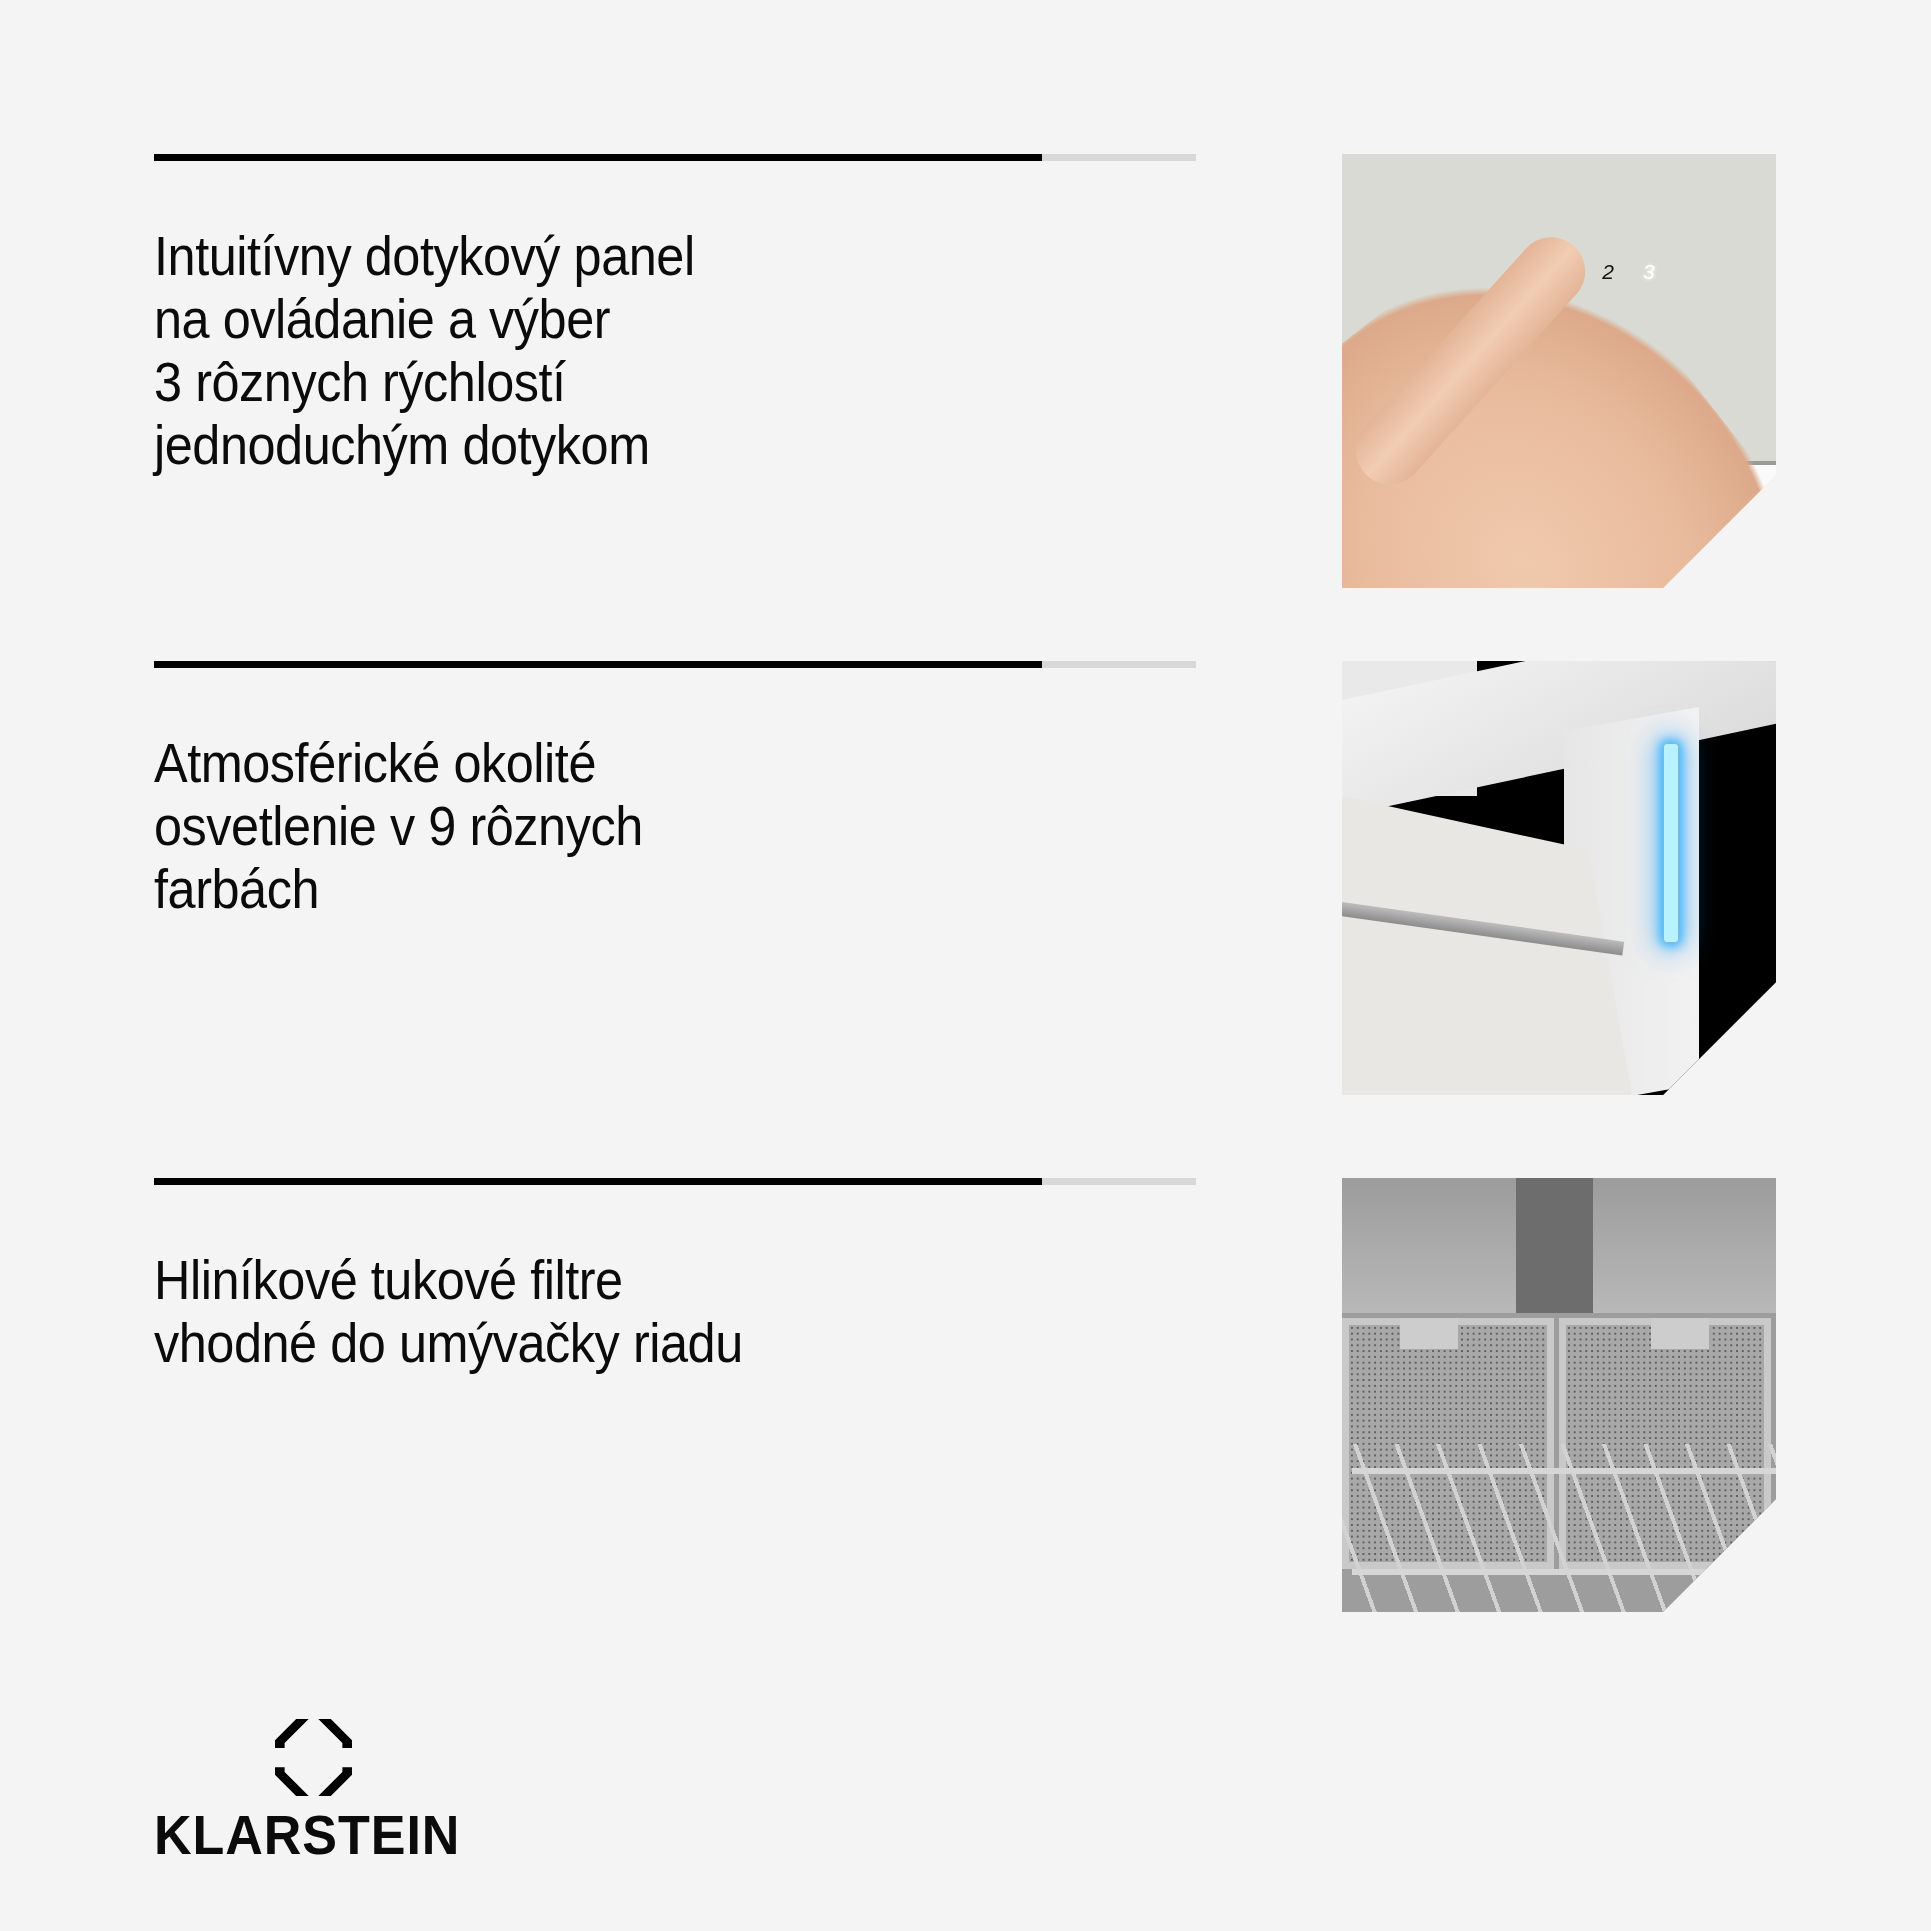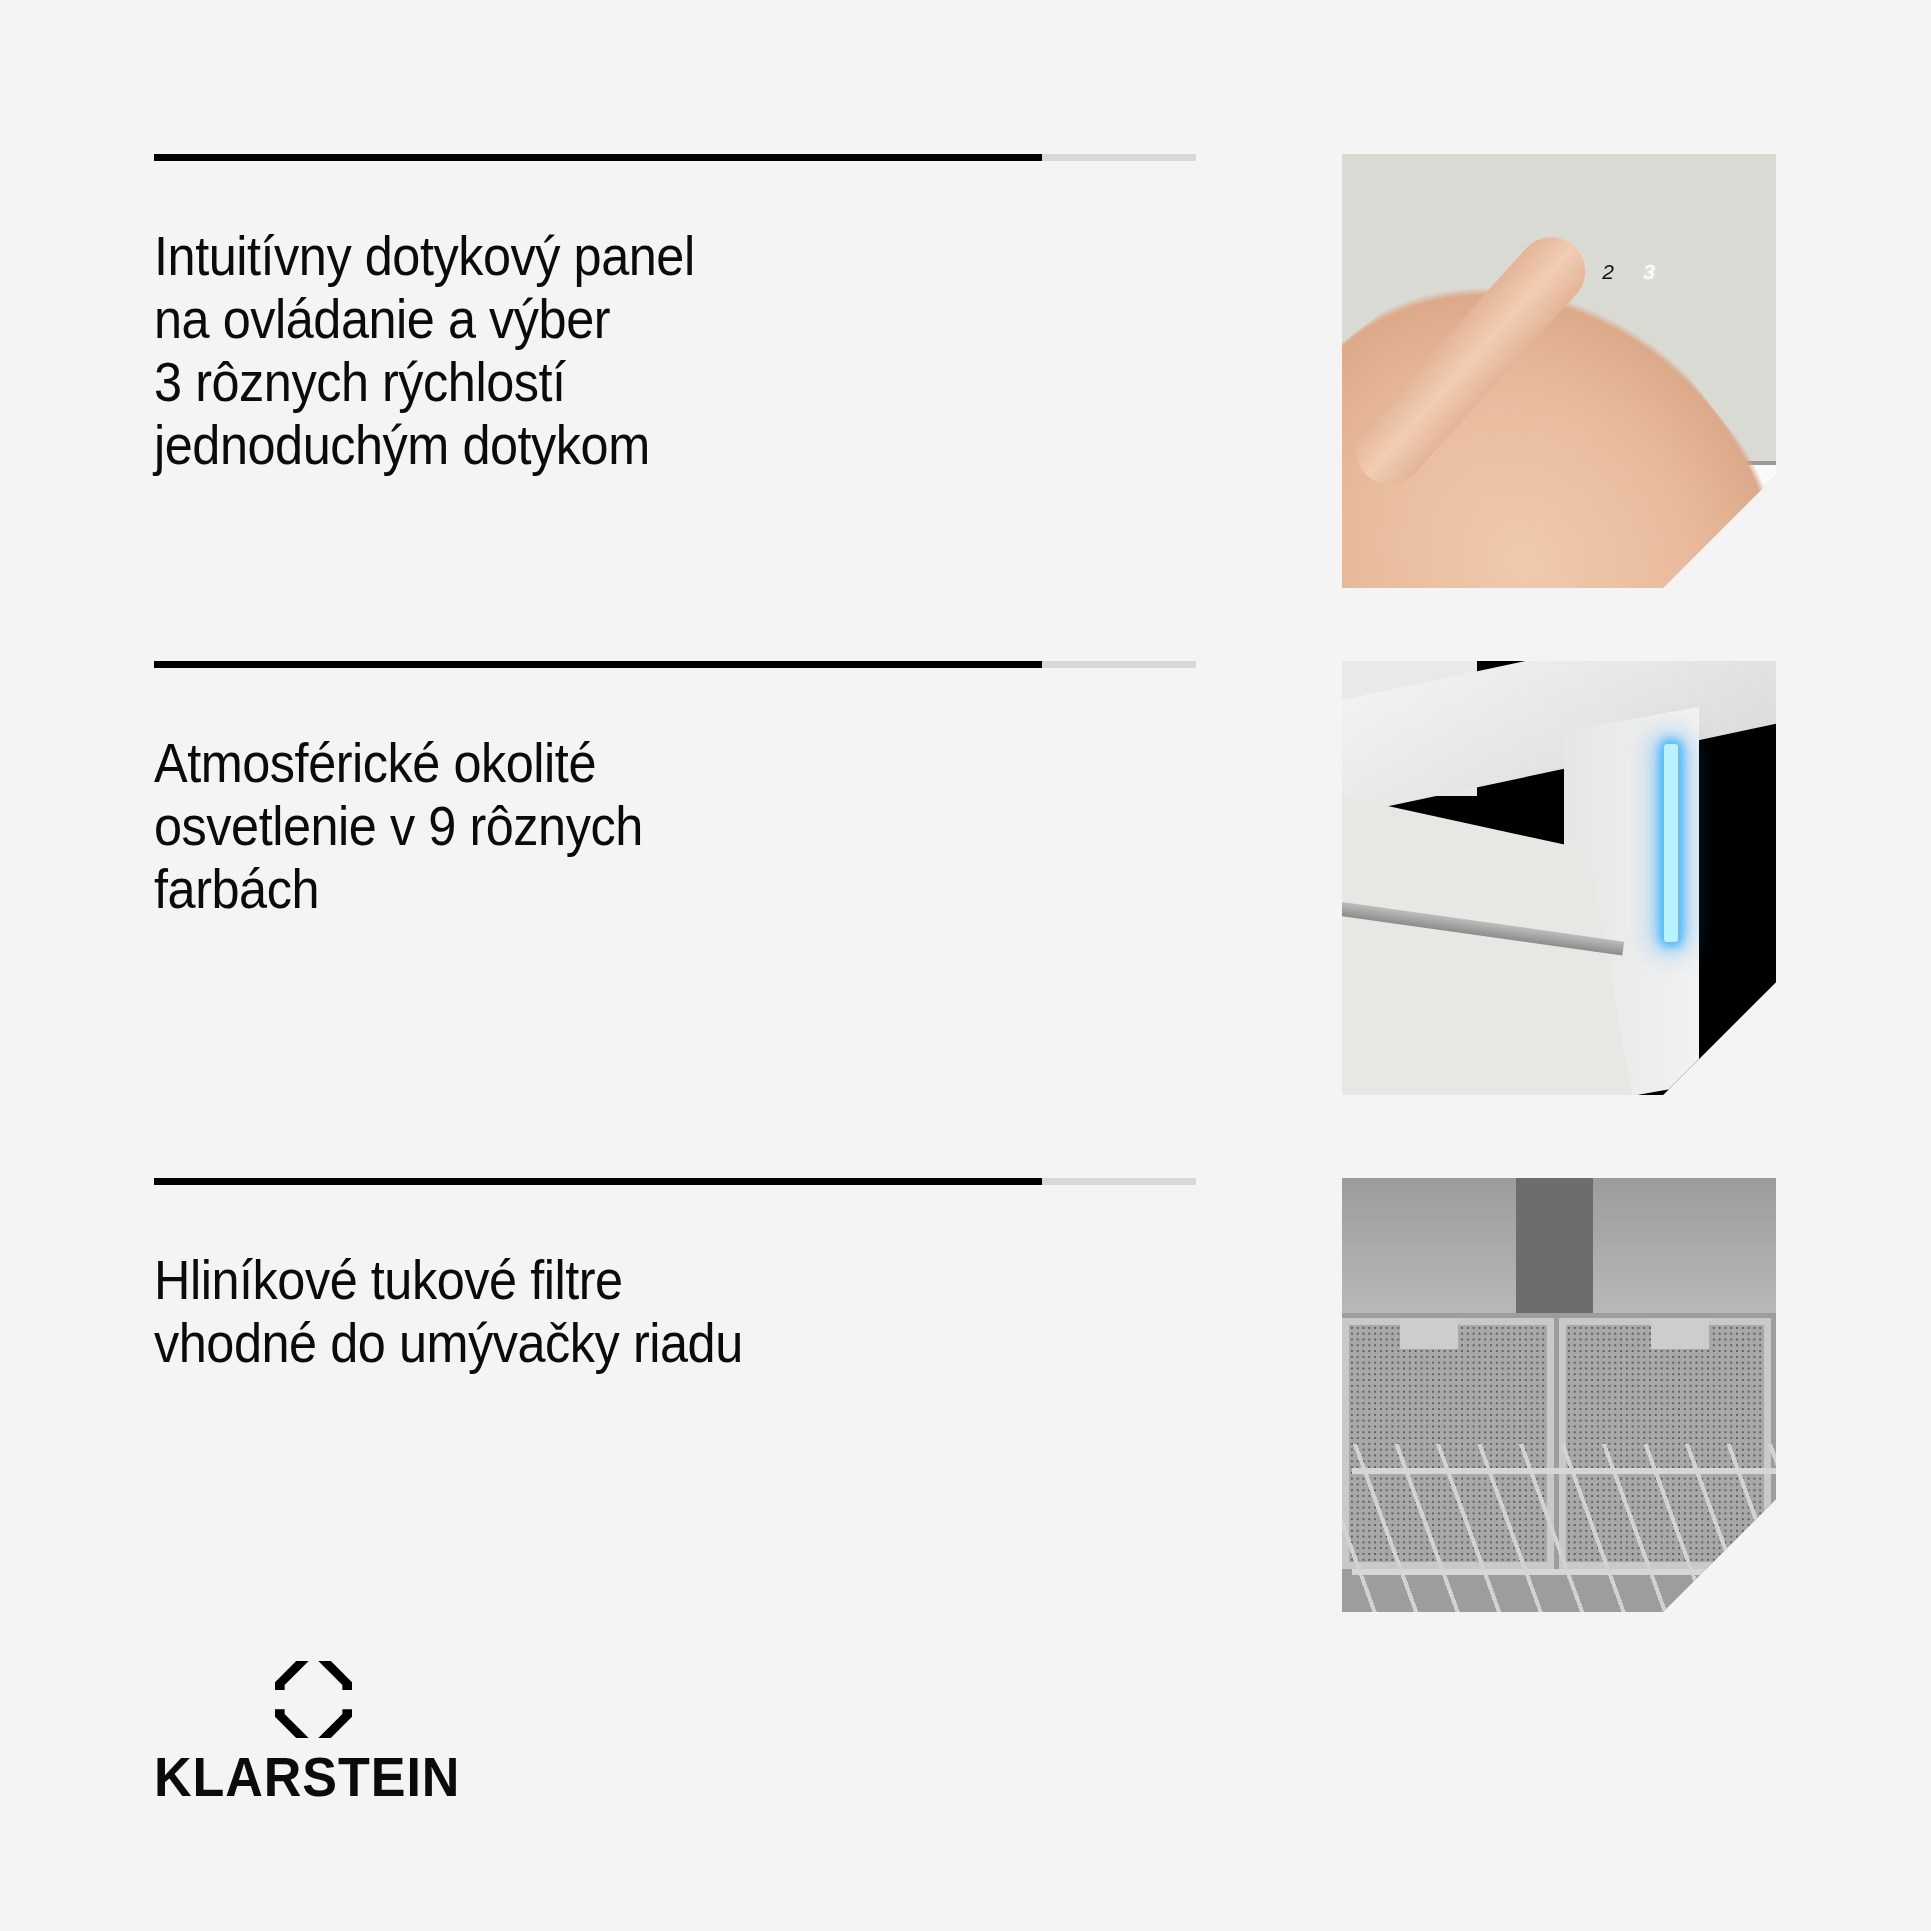--- a/index.html
+++ b/index.html
@@ -57,21 +57,21 @@
       background-color:#a8a8a8;
       background-image: radial-gradient(circle, #5e5e5e 1.3px, transparent 1.5px);
       background-size: 5.8px 5.8px;
     }
     .p3 .mesh.l { left:0; } .p3 .mesh.r { left:217px; }
     .p3 .tab { position:absolute; top:140px; width:58px; height:31px; background:#cdcdcd; }
     .p3 .rack { position:absolute; left:0; top:266px; width:100%; height:169px;
       background: repeating-linear-gradient(70deg, transparent 0 29px, #d2d2d2 29px 33px, transparent 33px 39px); }
     .p3 .bar { position:absolute; left:9.7px; width:425px; height:5.8px; background:#d6d6d6; }
     
-    .logo { position:absolute; left:154px; top:1661px; width:328px; height:126px; }
+    .logo { position:absolute; left:154px; top:1719px; width:328px; height:126px; }
     .logo-mark { position:absolute; left:121px; top:0; width:77px; height:77px; }
     .logo-word {
       position:absolute; left:0; top:83px; font-size:56px; font-weight:bold; letter-spacing:1px;
       transform: scaleX(0.93); transform-origin:left top;
     }
   </style>
 </head>
 <body>
 
 <section class="feature" style="top:154px;">

